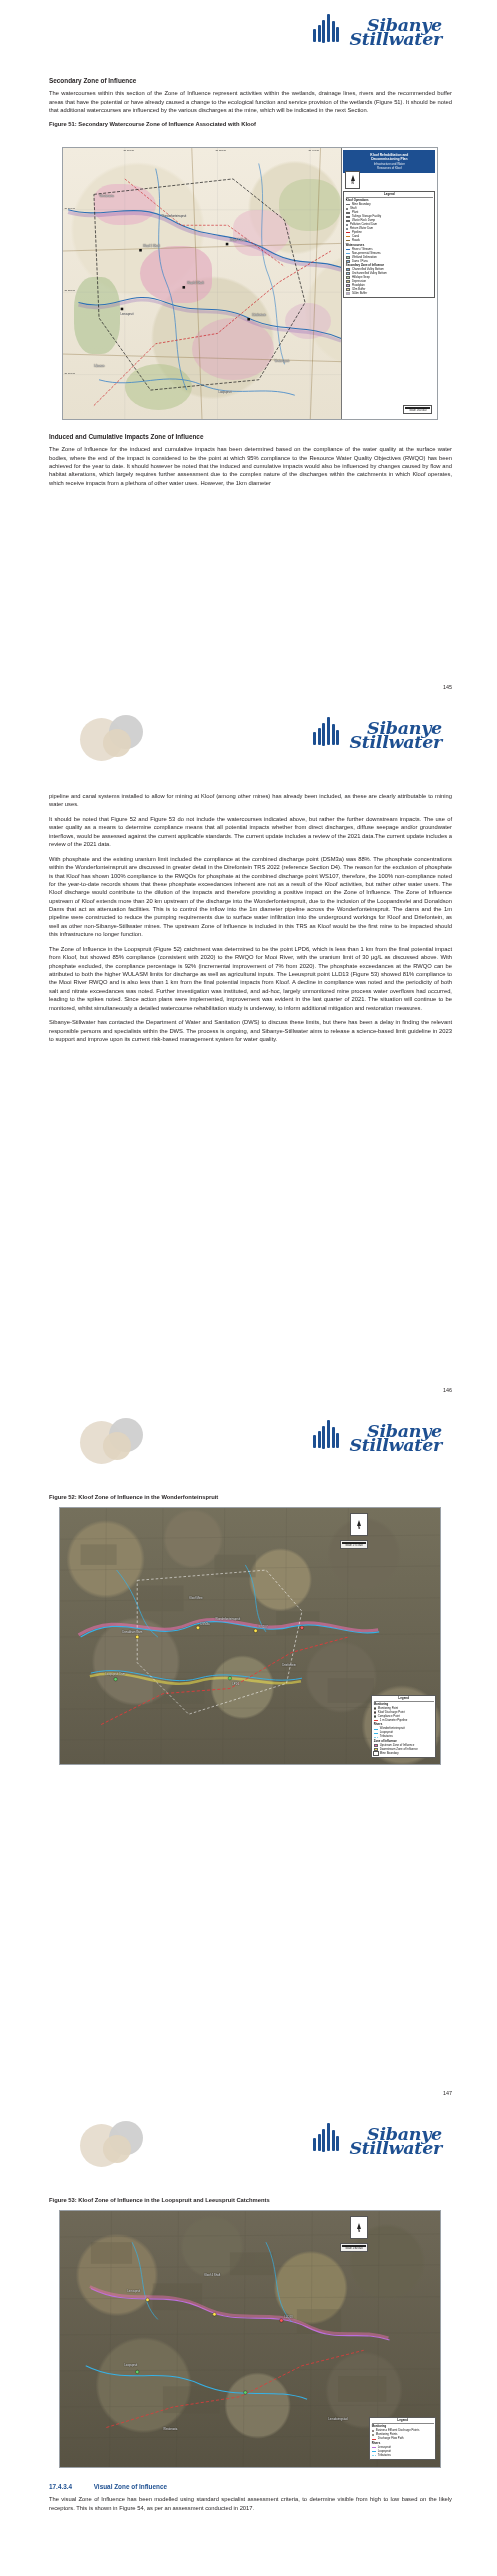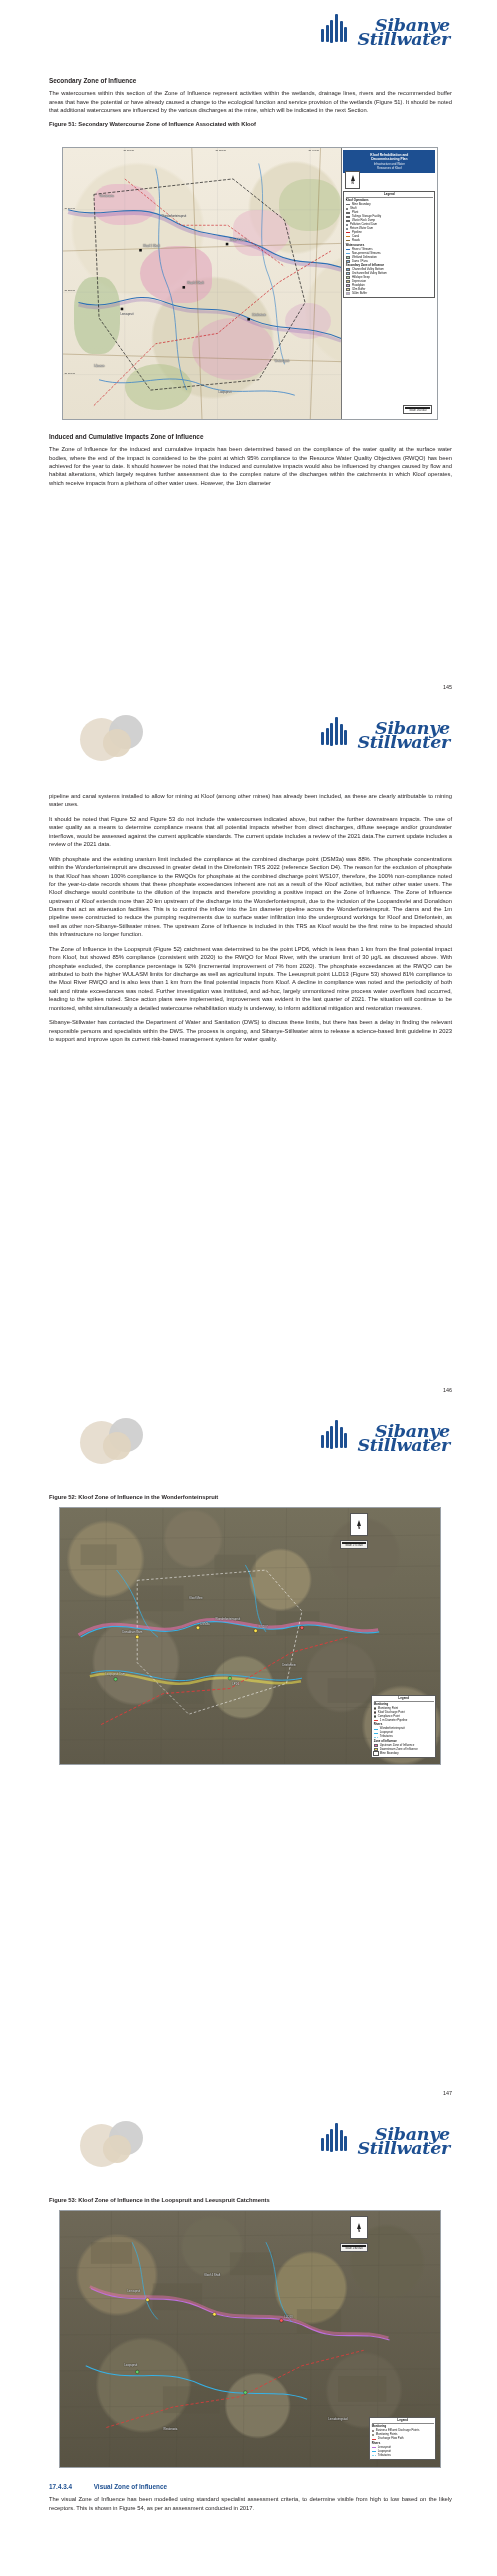--- a/index.html
+++ b/index.html
@@ -21,21 +21,21 @@
   .page-inner {
     position: absolute;
     left: 49px;
     top: 0;
     width: 403px;
     height: 100%;
   }
   
   .logo-wrap {
     position: absolute;
-    right: 0px;
+    right: 8px;
     top: 15.5px;
     width: 155px;
     height: 40px;
   }
   .logo-word1, .logo-word2 {
     position: absolute;
     right: 2.1px;
     font-family: "DejaVu Serif", serif;
     color: #1d4f91;
     letter-spacing: -0.3px;

